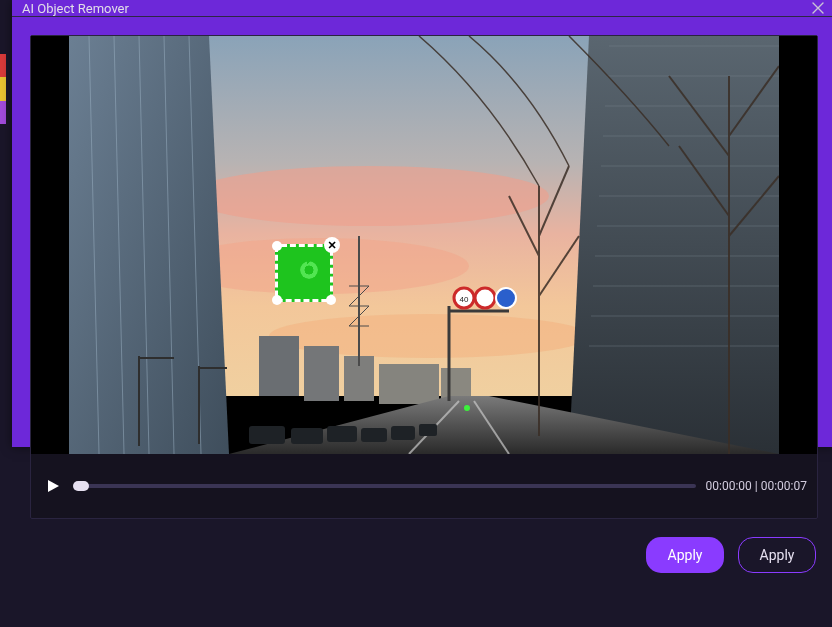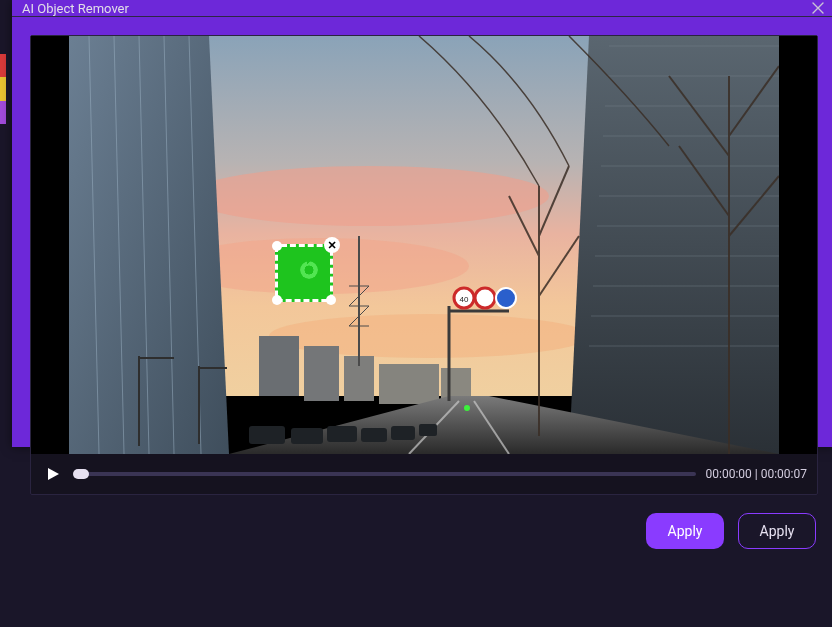--- a/index.html
+++ b/index.html
@@ -127,21 +127,21 @@
     font-size: 11px;
     font-weight: bold;
     cursor: pointer;
     line-height: 1;
   }
 
   .transport {
     height: 40px;
     display: flex;
     align-items: center;
-    padding: 0 10px;
+    padding: 12px 10px;
     gap: 10px;
   }
   .play-btn {
     width: 24px; height: 24px;
     display: flex; align-items: center; justify-content: center;
     cursor: pointer;
   }
   .play-btn svg { display: block; }
 
   .timeline {
@@ -172,21 +172,21 @@
     height: 58px;
     display: flex;
     justify-content: flex-end;
     align-items: center;
     gap: 14px;
     padding: 0 20px 6px 0;
   }
   .btn {
     min-width: 76px;
     height: 34px;
-    border-radius: 10px;
+    border-radius: 15px;
     display: flex; align-items: center; justify-content: center;
     font-size: 14px;
     cursor: pointer;
     user-select: none;
     border: 1px solid transparent;
   }
   .btn-primary {
     background: #8a3bff;
     color: #fff;
   }

